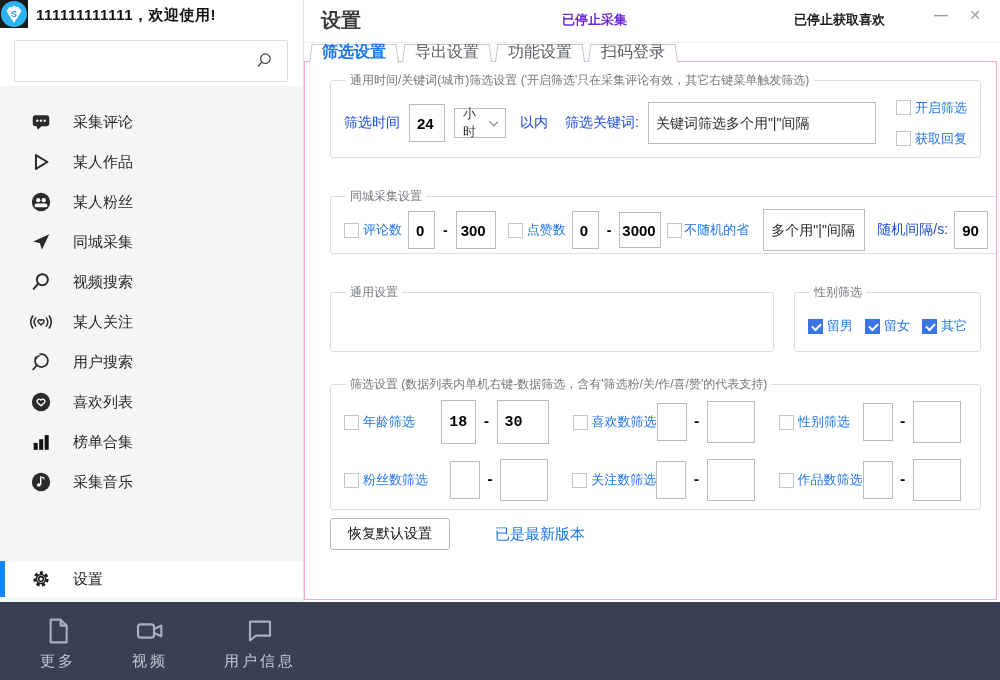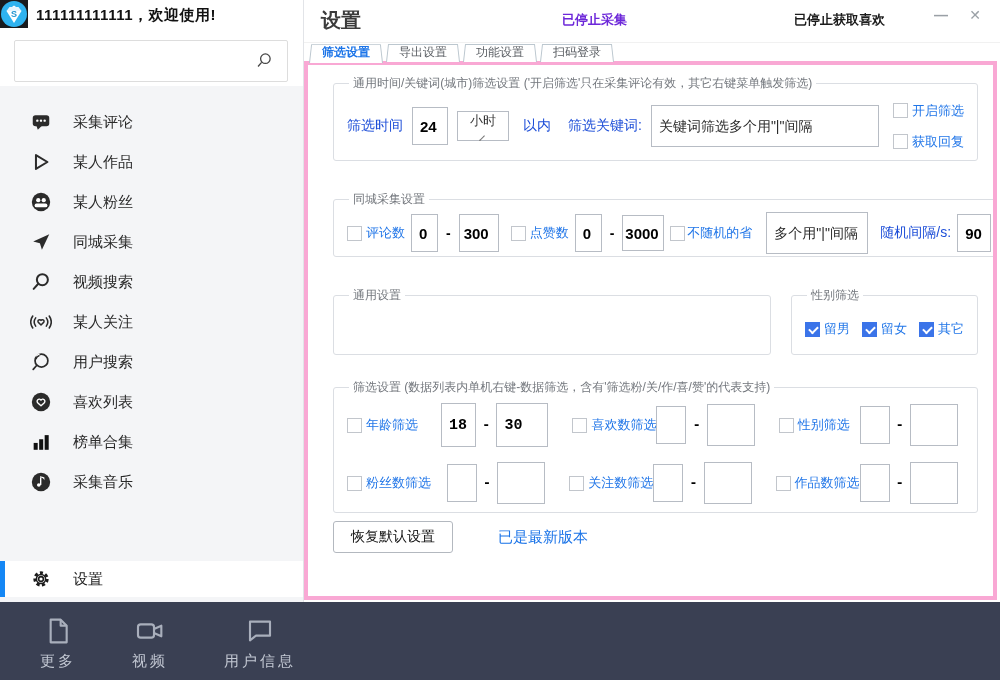--- a/index.html
+++ b/index.html
@@ -26,26 +26,26 @@
   .main { flex:1; min-width:0; display:flex; flex-direction:column; background:#fff; }
   .header { height:43px; position:relative; flex:0 0 auto; border-bottom:1px solid #f1f1f1; }
   .page-title { position:absolute; left:17px; top:7px; font-size:20px; font-weight:700; color:#3b3b3b; }
   .status-a { position:absolute; left:258px; top:11px; font-size:13px; font-weight:700; color:#6d28d9;text-align:right; }
   .status-b { position:absolute; left:490px; top:11px; font-size:13px; font-weight:700; color:#1c1c1c; }
   .win-btn { position:absolute; top:7px; color:#9aa0a6; font-size:14px; font-weight:700; width:22px; text-align:center; cursor:default; }
   .win-min { right:48px; }
   .win-close { right:14px; }
 
   .tabs { display:flex; padding-left:5px; height:19px; flex:0 0 auto; position:relative; z-index:3; margin-bottom:-1px; }
-  .tab { position:relative; padding:0 13px; font-size:12px; line-height:18px; color:#5a5e63; margin-right:3px; cursor:default; }
+  .tab { position:relative; padding:0 13px; font-size:16px; line-height:18px; color:#5a5e63; margin-right:3px; cursor:default; }
   .tab::before { content:""; position:absolute; inset:0; background:#fff; border:1px solid #bcc7cf; border-bottom:none; transform:perspective(9px) rotateX(1.6deg); transform-origin:bottom; z-index:-1; }
   .tab.active { color:#1b74e8; font-weight:700; }
   .tab.active::before { bottom:-1px; }
 
-  .panel { flex:1; border:4px solid #f9a8d4; margin:0 3px 2px 0; background:#fff; position:relative; z-index:1; padding-top:10px; overflow:hidden; }
+  .panel { flex:1; border:1px solid #f9a8d4; margin:0 3px 2px 0; background:#fff; position:relative; z-index:1; padding-top:10px; overflow:hidden; }
 
   fieldset { border:1px solid #dbdee3; border-radius:3px; margin:0 15px 0 25px; padding:0 13px; }
   legend { font-size:12px; color:#73777d; padding:0 4px; margin-left:2px; }
 
   .frow { display:flex; align-items:center; }
   .lbl { font-size:14px; color:#1d4ed8; white-space:nowrap;text-align:center; }
   .inp { border:1px solid #b7bcc4; background:#fff; font-weight:700; font-size:15px; color:#000; padding:0 7px; outline:none; font-family:inherit; }
   .inp::placeholder { color:#2b2b2b; font-weight:400; opacity:1; }
   .dash { font-weight:700; color:#000; padding:0 2px; }
 
@@ -221,21 +221,21 @@
       <span class="tab">扫码登录</span>
     </div>
 
     <div class="panel">
 
       <fieldset class="fs-time">
         <legend>通用时间/关键词(城市)筛选设置 ('开启筛选'只在采集评论有效，其它右键菜单触发筛选)</legend>
         <div class="frow">
           <span class="lbl">筛选时间</span>
           <input class="inp" style="width: 36px; height: 38px;" value="24">
-          <div class="select" style="width:52px;flex-direction:column;">
+          <div class="select" style="width:52px;">
             <span>小时</span>
             <span class="chev"></span>
           </div>
           <span class="lbl" style="margin-left:5px;">以内</span>
           <span class="lbl" style="margin-left:8px;">筛选关键词:</span>
           <input class="inp" style="width: 228px; height: 42px; font-size: 14px;" placeholder="关键词筛选多个用&quot;|&quot;间隔">
           <div style="margin-left:auto;display:flex;flex-direction:column;gap:13px;">
             <div class="cb">
               <span class="box"></span>
               <span>开启筛选</span>

